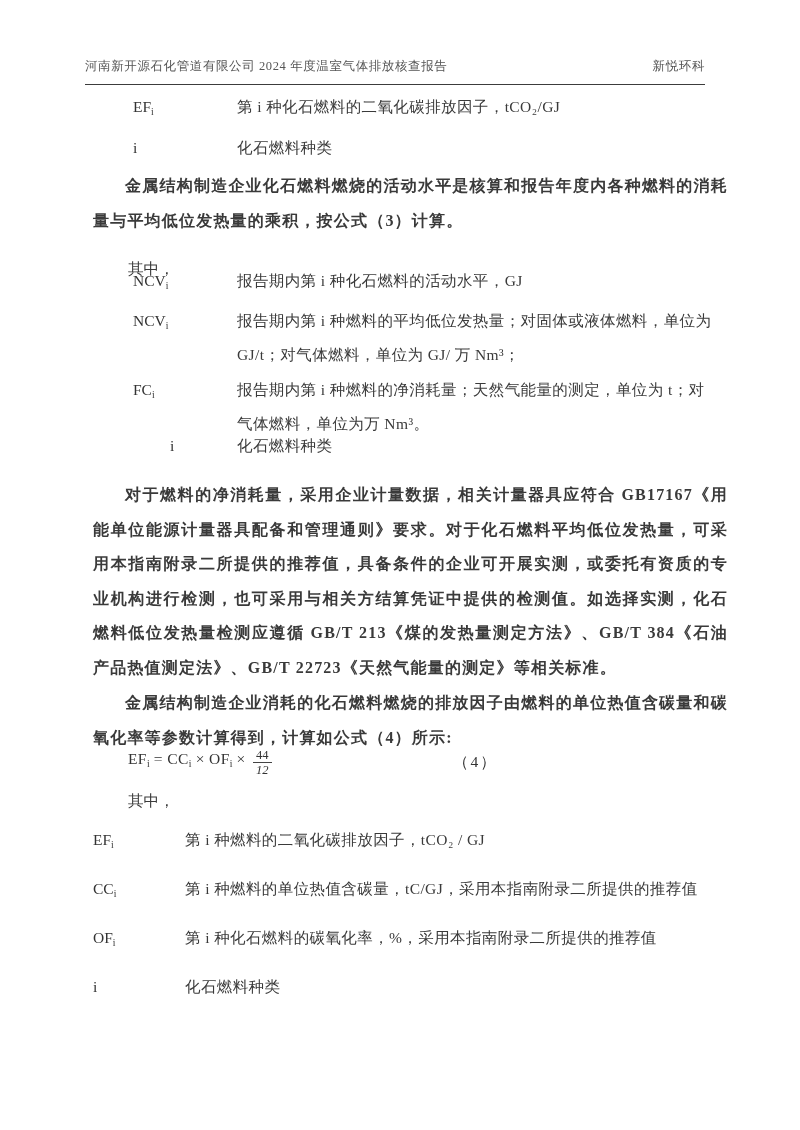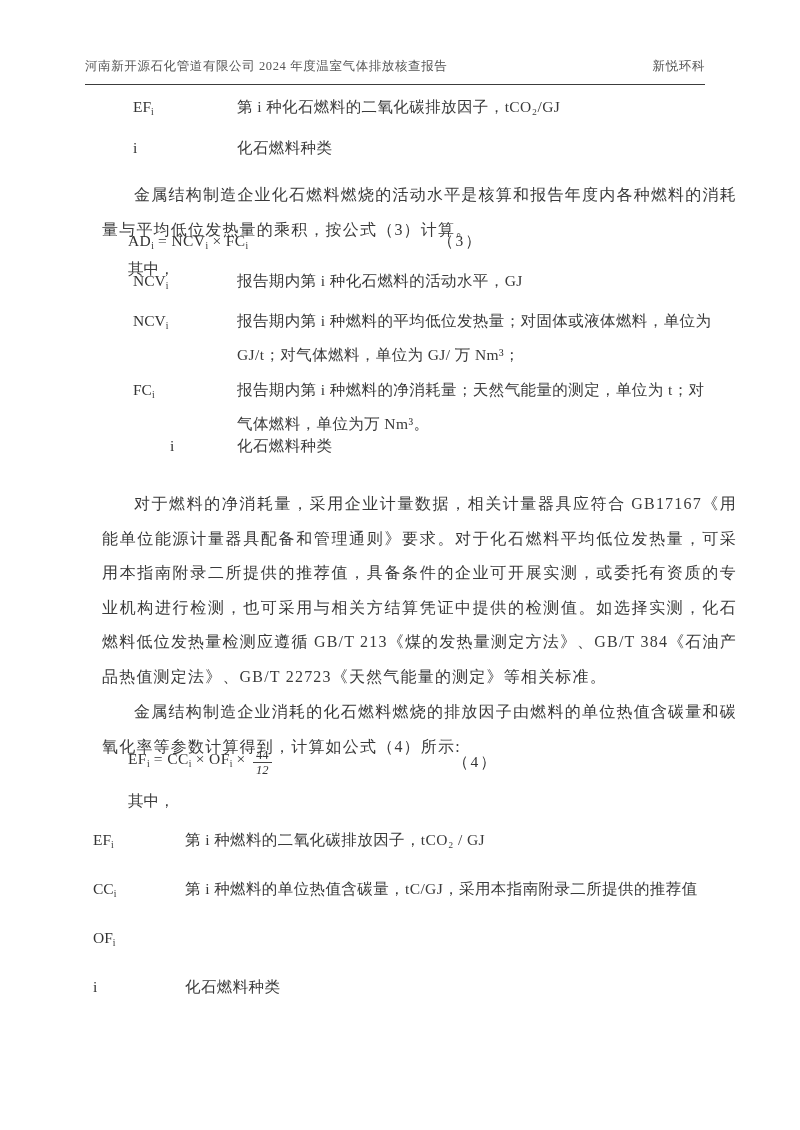--- a/index.html
+++ b/index.html
@@ -24,25 +24,26 @@
     display: flex; justify-content: space-between; align-items: flex-end;
     padding-bottom: 9px;
     border-bottom: 1.6px solid #3c3c3c;
     font-size: 12.5px; color: #555555;
     letter-spacing: 0.6px;
   }
   
   .block { position: absolute; left: 85px; width: 635px; }
   
   .para {
-    margin: 17px;
+    margin: 8px;
     font-size: 16px; line-height: 34.6px;
     text-align: justify; text-indent: 2em;
     letter-spacing: 1.2px;
     color: #3a3a3a;
+    font-weight: bold;
   }
   
   .def-row { display: flex; align-items: flex-start; }
   .def-list .def-row { line-height: 34.5px; font-size: 15.5px; }
   .top-list .def-row { line-height: 36px; }
   .def-list .term { flex: 0 0 104px; padding-left: 48px; box-sizing: content-box; }
   .def-list .def { flex: 1; letter-spacing: 0.4px; color: #3a3a3a; }
   .def-row .term { color: #333333; }
   .mid-list .row-i-shift { margin-top: -12px; line-height: 32px; }
   .mid-list .row-i-shift .term { padding-left: 85px; flex: 0 0 67px; }
@@ -93,24 +94,20 @@
       <span class="def">第 i 种化石燃料的二氧化碳排放因子，tCO₂/GJ</span>
     </div>
     <div class="def-row">
       <span class="term"><span>i</span><sub></sub></span>
       <span class="def">化石燃料种类</span>
     </div>
   </div>
 
   <p class="block para" style="top:161px">金属结构制造企业化石燃料燃烧的活动水平是核算和报告年度内各种燃料的消耗量与平均低位发热量的乘积，按公式（3）计算。</p>
 
-  <div class="block formula" style="top:224px">
-    <span><span>AD</span><sub>i</sub><span> = </span><span>NCV</span><sub>i</sub><span> × </span><span>FC</span><sub>i</sub></span>
-    <span class="f-num f3-num">（3）</span>
-  </div>
 
   <div class="block among" style="top:254px">其中，</div>
 
   <div class="block def-list mid-list" style="top:264px">
     <div class="def-row">
       <span class="term"><span>NCV</span><sub>i</sub></span>
       <span class="def">报告期内第 i 种化石燃料的活动水平，GJ</span>
     </div>
     <div class="def-row">
       <span class="term"><span>NCV</span><sub>i</sub></span>
@@ -141,20 +138,21 @@
     <div class="def-row">
       <span class="term"><span>EF</span><sub>i</sub></span>
       <span class="def">第 i 种燃料的二氧化碳排放因子，tCO₂ / GJ</span>
     </div>
     <div class="def-row">
       <span class="term"><span>CC</span><sub>i</sub></span>
       <span class="def">第 i 种燃料的单位热值含碳量，tC/GJ，采用本指南附录二所提供的推荐值</span>
     </div>
     <div class="def-row">
       <span class="term"><span>OF</span><sub>i</sub></span>
+      <span class="def">第 i 种化石燃料的碳氧化率，%，采用本指南附录二所提供的推荐值</span>
     </div>
     <div class="def-row">
       <span class="term"><span>i</span><sub></sub></span>
       <span class="def">化石燃料种类</span>
     </div>
   </div>
 
 
 </div>
 

